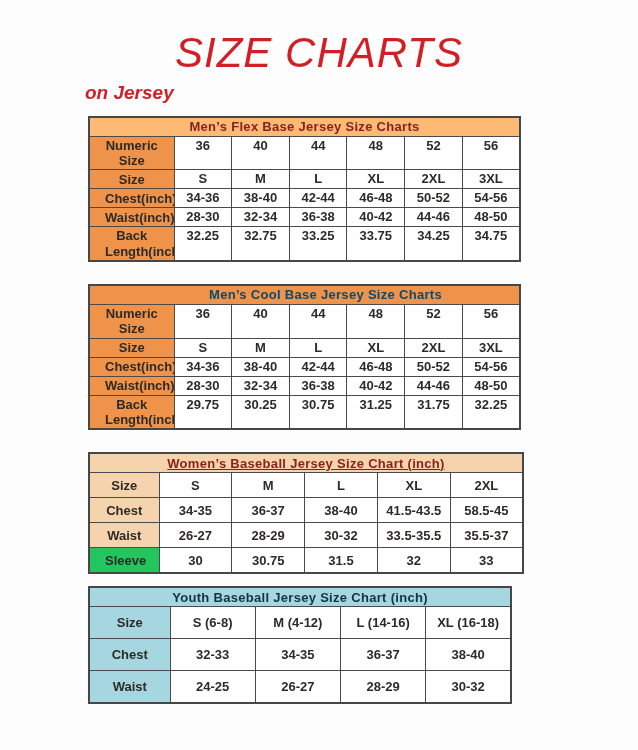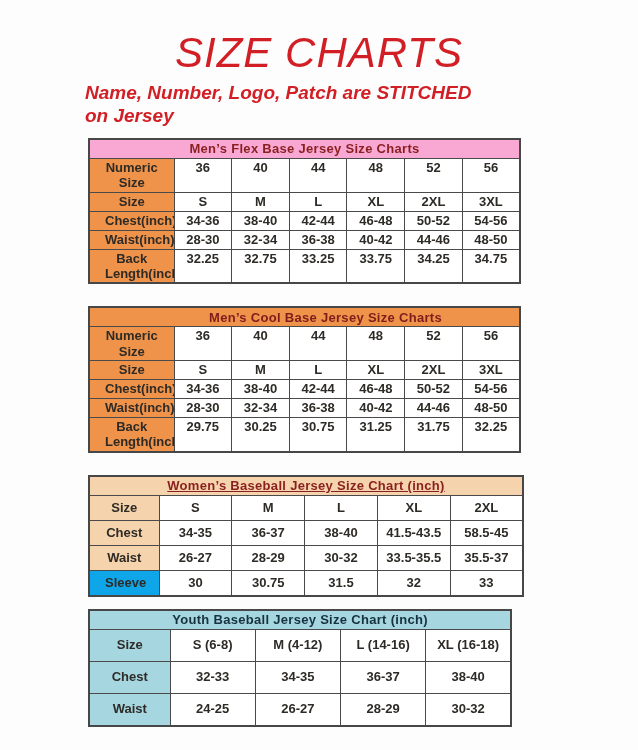--- a/index.html
+++ b/index.html
@@ -78,37 +78,36 @@
   table.cols-5 { width: 424px; }
   table.cols-5 col.c-label { width: 81px; }
   table.cols-5 td { height: 29px; vertical-align: middle; }
 </style>
 </head>
 <body>
 
 <div class="page">
   <h1 class="page-title">SIZE CHARTS</h1>
   <div class="page-subtitle">
-    <div>Name, Number, Logo, Patch are STITCHED</div>
     <div>on Jersey</div>
   </div>
   <div class="tables-container">
       <table class="chart cols-7">
         <colgroup>
           <col class="c-label">
           <col class="c-val">
           <col class="c-val">
           <col class="c-val">
           <col class="c-val">
           <col class="c-val">
           <col class="c-val">
         </colgroup>
         <tbody>
           <tr>
-            <td colspan="7" class="tbl-title" style="background: #f9a8d4; color: rgb(138, 31, 31);">Men’s Flex Base Jersey Size Charts</td>
+            <td colspan="7" class="tbl-title" style="background: #fdba74; color: rgb(138, 31, 31);">Men’s Flex Base Jersey Size Charts</td>
           </tr>
           <tr>
             <td class="row-label" style="background: rgb(238, 147, 73);">Numeric Size</td>
             <td>36</td>
             <td>40</td>
             <td>44</td>
             <td>48</td>
             <td>52</td>
             <td>56</td>
           </tr>
@@ -155,21 +154,21 @@
           <col class="c-label">
           <col class="c-val">
           <col class="c-val">
           <col class="c-val">
           <col class="c-val">
           <col class="c-val">
           <col class="c-val">
         </colgroup>
         <tbody>
           <tr>
-            <td colspan="7" class="tbl-title" style="background: rgb(238, 147, 73); color: #7f1d1d; padding-left: 44px;">Men’s Cool Base Jersey Size Charts</td>
+            <td colspan="7" class="tbl-title" style="background: rgb(238, 147, 73); color: #0c4a6e; padding-left: 44px;">Men’s Cool Base Jersey Size Charts</td>
           </tr>
           <tr>
             <td class="row-label" style="background: rgb(238, 147, 73);">Numeric Size</td>
             <td>36</td>
             <td>40</td>
             <td>44</td>
             <td>48</td>
             <td>52</td>
             <td>56</td>
           </tr>
@@ -242,21 +241,21 @@
           </tr>
           <tr>
             <td class="row-label" style="background: rgb(245, 211, 172);">Waist</td>
             <td>26-27</td>
             <td>28-29</td>
             <td>30-32</td>
             <td>33.5-35.5</td>
             <td>35.5-37</td>
           </tr>
           <tr>
-            <td class="row-label" style="background: #0ea5e9;">Sleeve</td>
+            <td class="row-label" style="background: #22c55e;">Sleeve</td>
             <td>30</td>
             <td>30.75</td>
             <td>31.5</td>
             <td>32</td>
             <td>33</td>
           </tr>
         </tbody>
       </table>
       <table class="chart cols-5">
         <colgroup>

